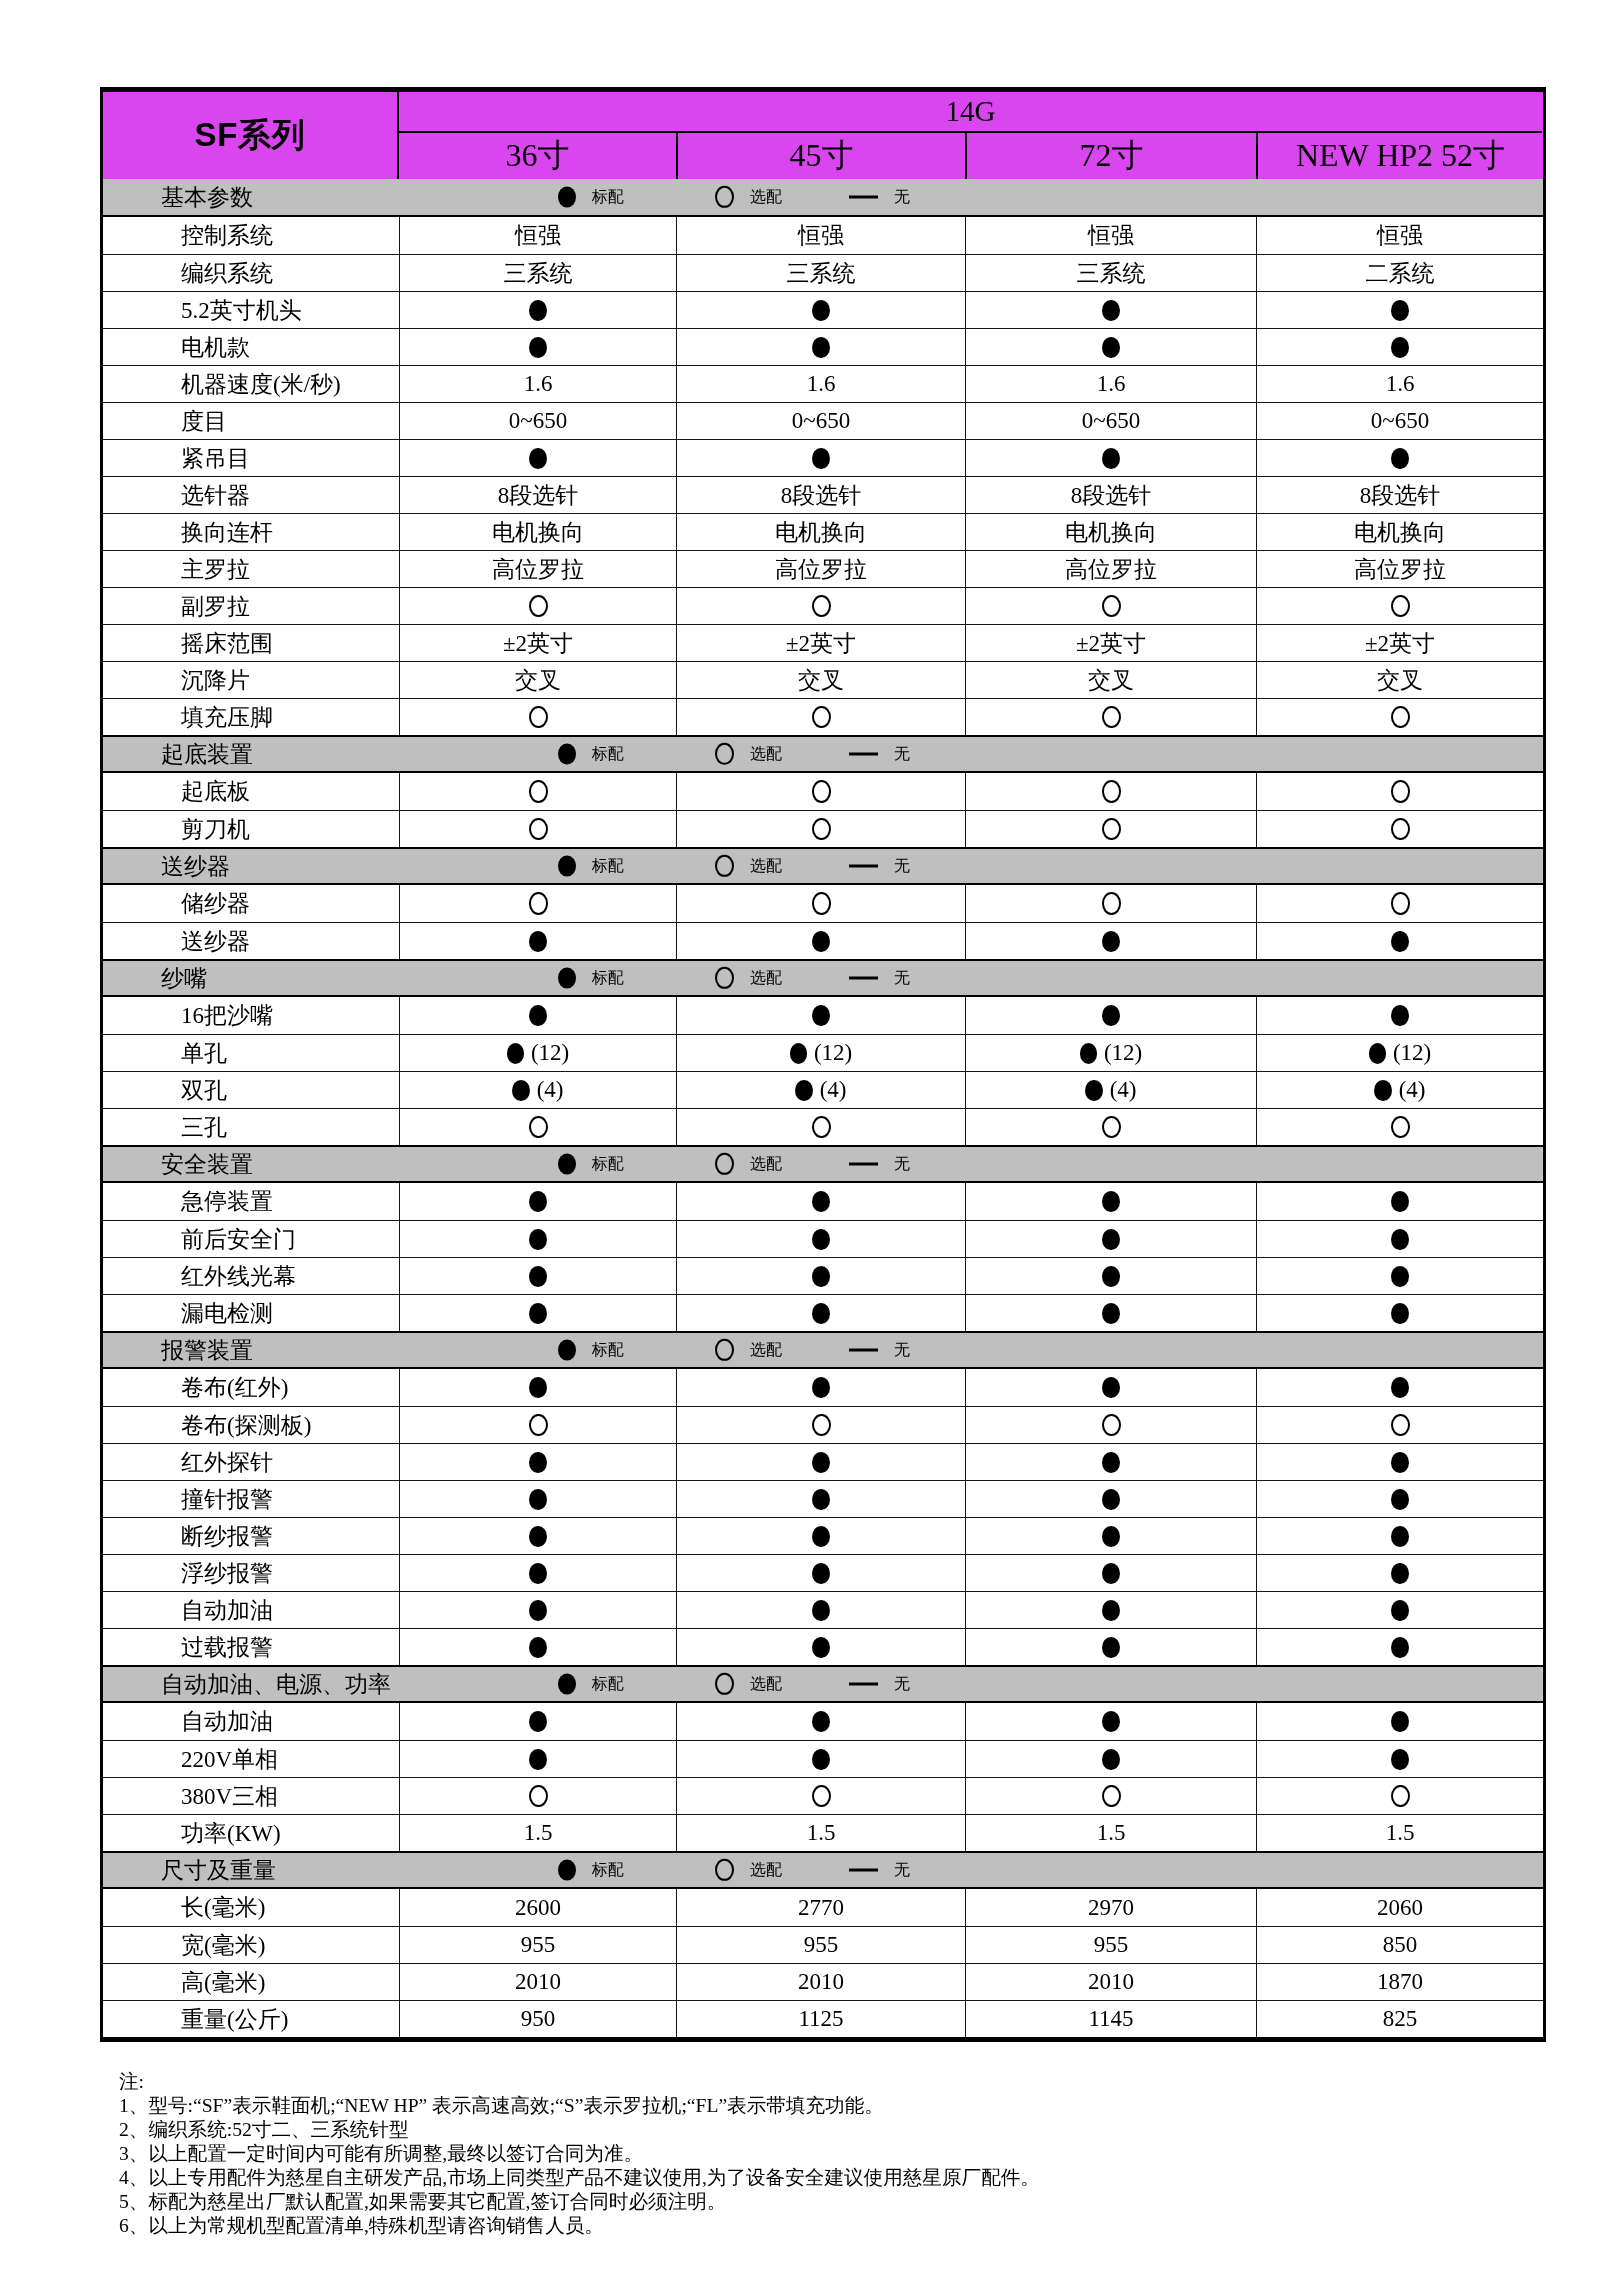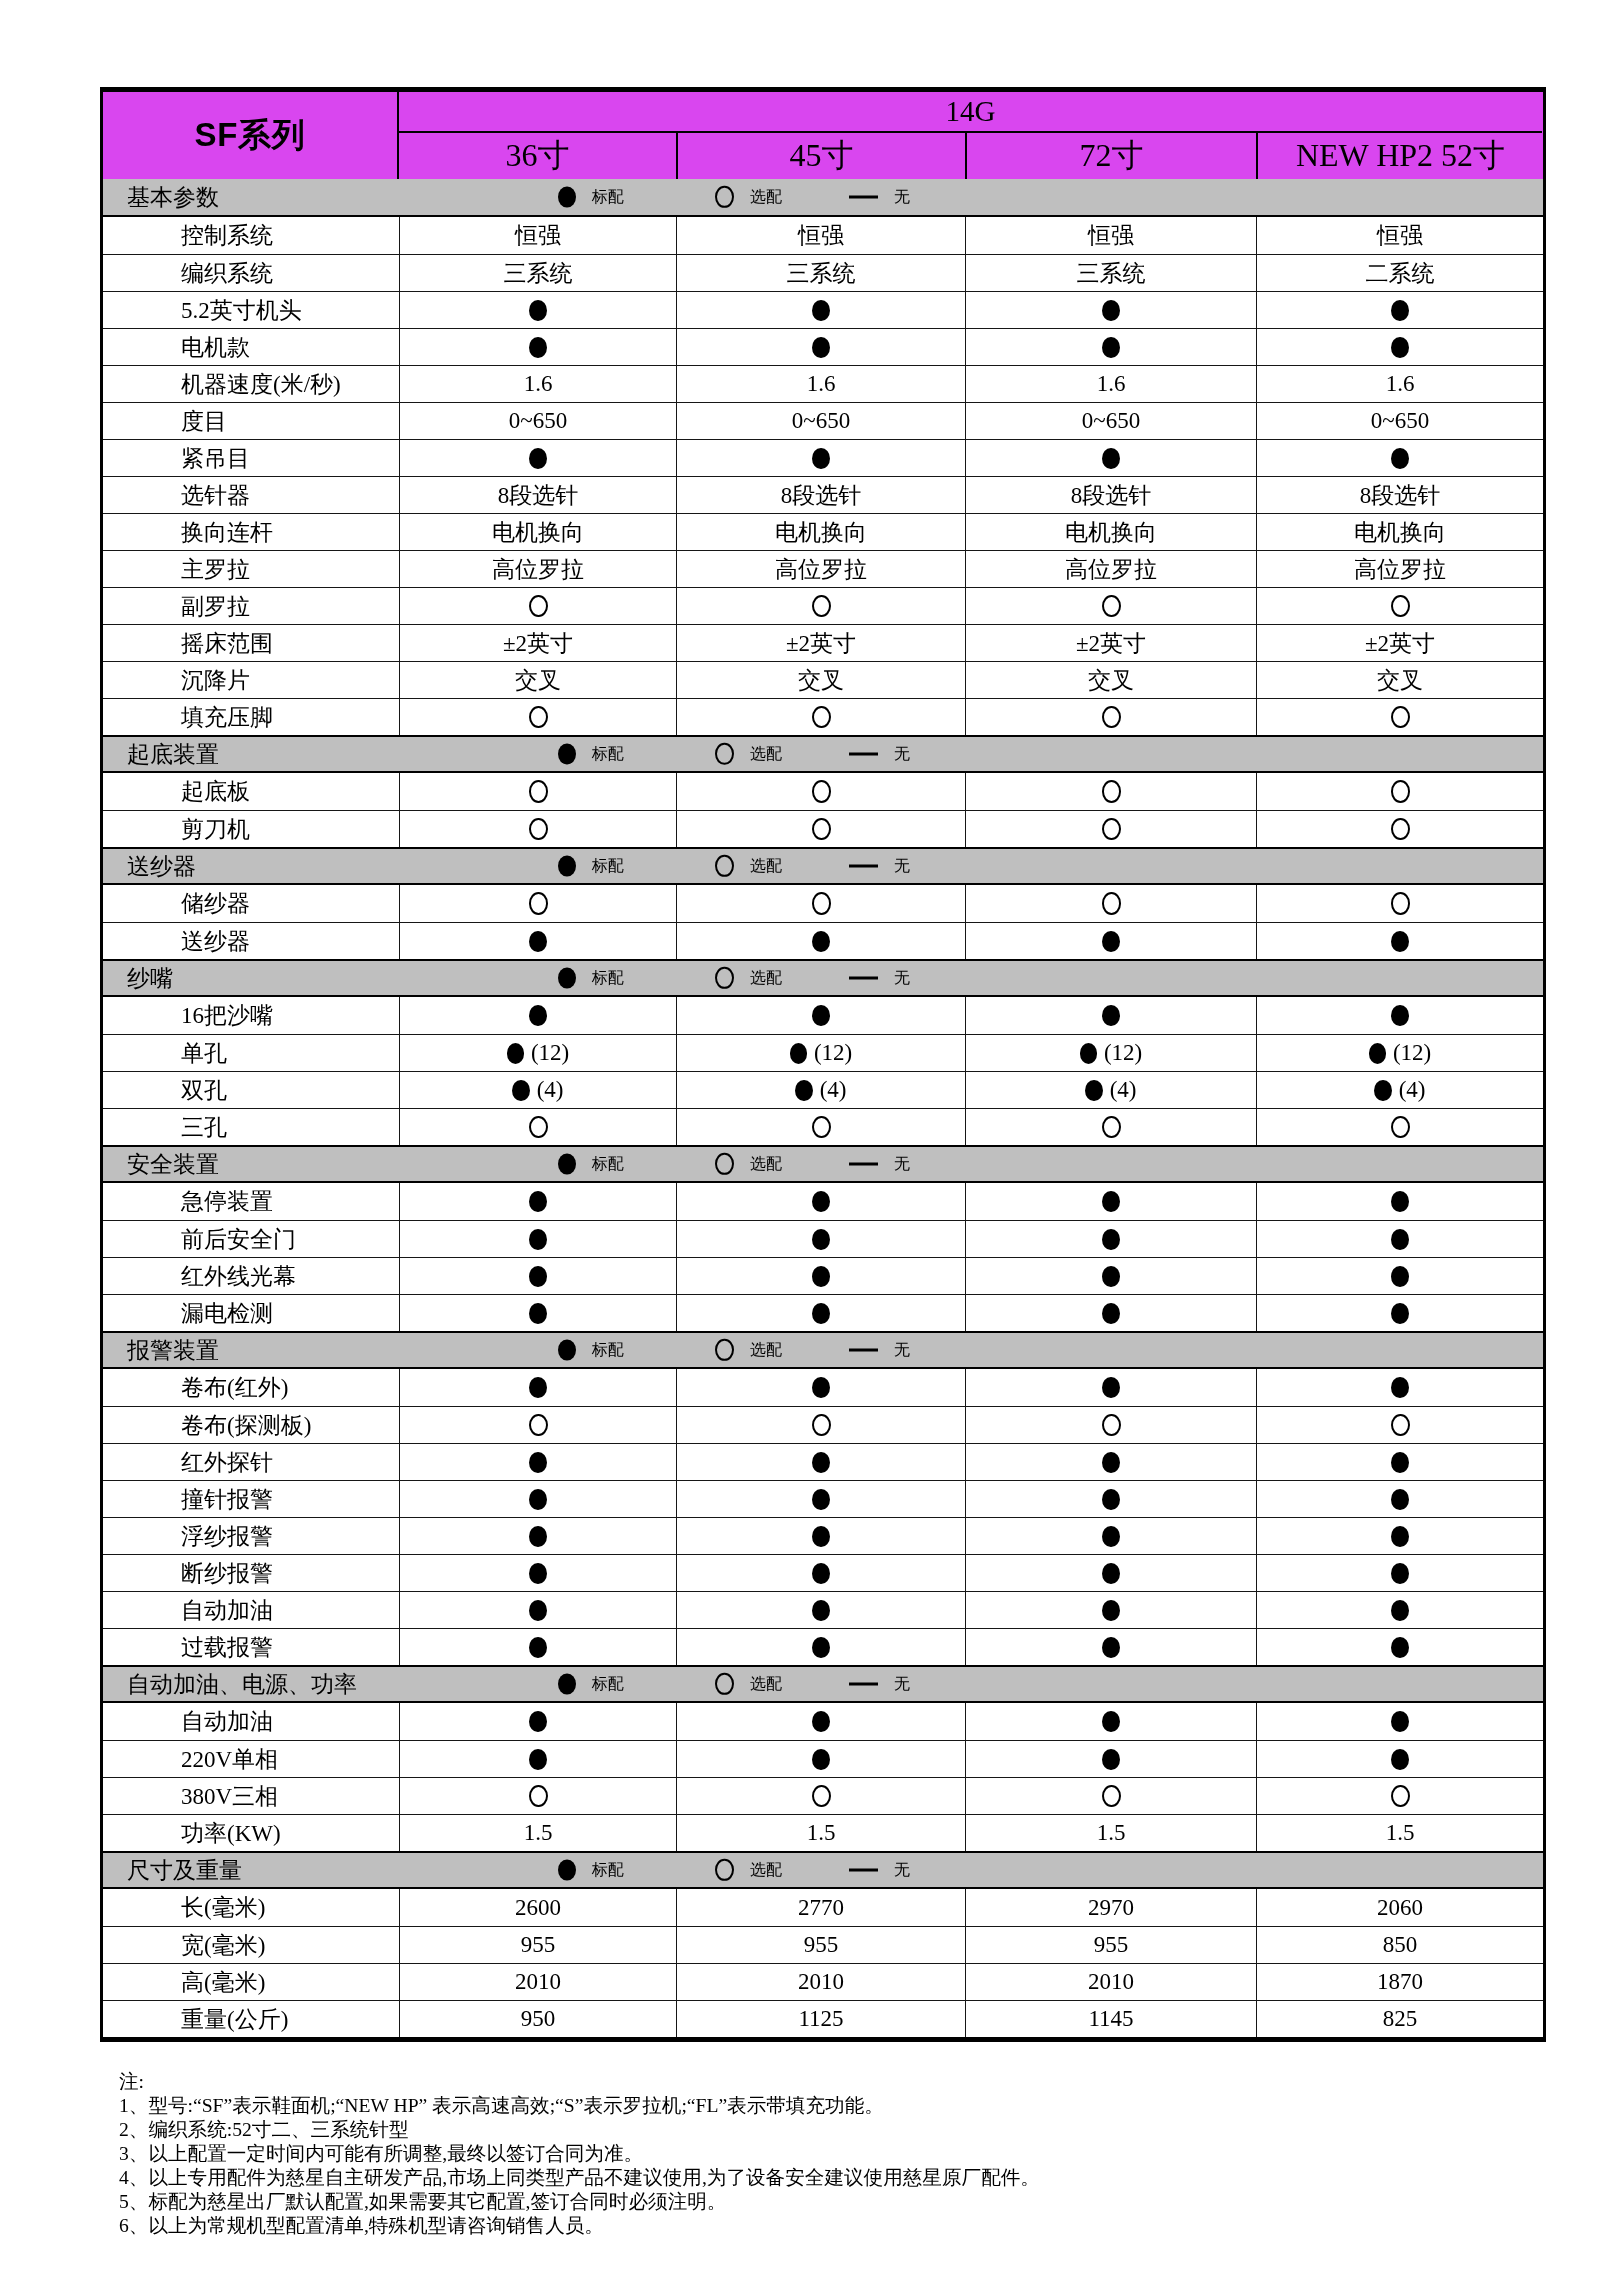--- a/index.html
+++ b/index.html
@@ -50,21 +50,21 @@
   .label-cell{
     box-sizing:border-box;display:flex;align-items:center;
     padding-left:78px;font-size:23px;white-space:nowrap;
   }
   .data-cell{
     box-sizing:border-box;display:flex;align-items:center;justify-content:center;
     gap:6.5px;font-size:23px;border-left:1.3px solid #161616;white-space:nowrap;
   }
   .section-title{
     position:absolute;left:0;top:50%;transform:translateY(-50%);
-    padding-left:24px;font-size:23px;white-space:nowrap;
+    padding-left:58px;font-size:23px;white-space:nowrap;
   }
   .legend-item{
     position:absolute;top:50%;transform:translateY(-50%);
     display:flex;align-items:center;gap:16px;font-size:16px;white-space:nowrap;
   }
   
   .dotF{display:inline-block;width:17.7px;height:21px;border-radius:50%;background:#000;flex:none;}
   .dotO{display:inline-block;width:15px;height:18.3px;border-radius:50%;border:2px solid #000;background:transparent;flex:none;}
   .dash{display:inline-block;width:29px;height:3.3px;background:#000;flex:none;}
   
@@ -558,36 +558,36 @@
           <span class="dotF"></span>
         </div>
         <div class="data-cell">
           <span class="dotF"></span>
         </div>
         <div class="data-cell">
           <span class="dotF"></span>
         </div>
       </div>
       <div class="trow">
+        <div class="label-cell">断纱报警</div>
+        <div class="data-cell">
+          <span class="dotF"></span>
+        </div>
+        <div class="data-cell">
+          <span class="dotF"></span>
+        </div>
+        <div class="data-cell">
+          <span class="dotF"></span>
+        </div>
+        <div class="data-cell">
+          <span class="dotF"></span>
+        </div>
+      </div>
+      <div class="trow">
         <div class="label-cell">浮纱报警</div>
-        <div class="data-cell">
-          <span class="dotF"></span>
-        </div>
-        <div class="data-cell">
-          <span class="dotF"></span>
-        </div>
-        <div class="data-cell">
-          <span class="dotF"></span>
-        </div>
-        <div class="data-cell">
-          <span class="dotF"></span>
-        </div>
-      </div>
-      <div class="trow">
-        <div class="label-cell">断纱报警</div>
         <div class="data-cell">
           <span class="dotF"></span>
         </div>
         <div class="data-cell">
           <span class="dotF"></span>
         </div>
         <div class="data-cell">
           <span class="dotF"></span>
         </div>
         <div class="data-cell">

